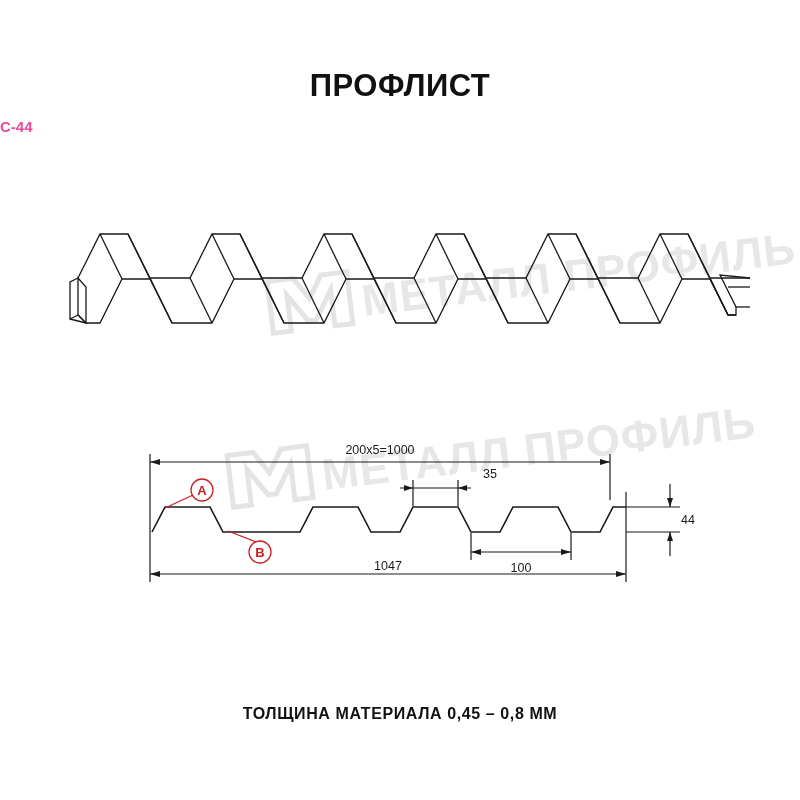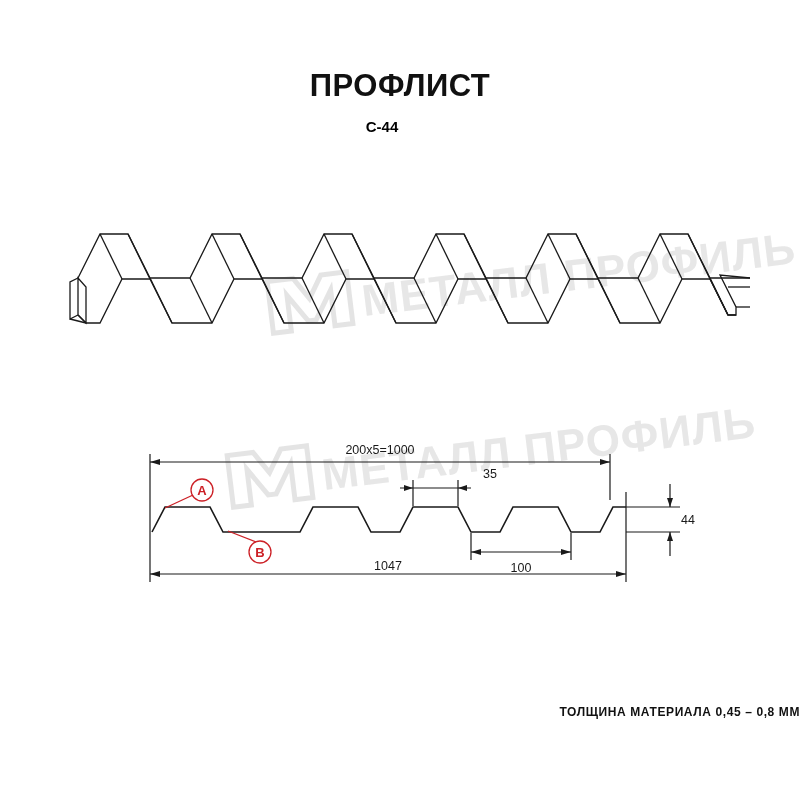--- a/index.html
+++ b/index.html
@@ -28,32 +28,32 @@
     font-size: 31px;
     font-weight: bold;
     letter-spacing: 0.5px;
     color: #111111;
   }
   .subtitle {
     position: absolute;
     top: 118px;
     left: 0;
     width: 764px;
-    text-align: center;
+    text-align: left;
     font-size: 15px;
     font-weight: bold;
-    color: #000000;
+    color: #ec4899;
   }
   .footer {
     position: absolute;
     top: 705px;
     left: 0;
     width: 800px;
-    text-align: right;
-    font-size: 12px;
+    text-align: center;
+    font-size: 16px;
     font-weight: bold;
     letter-spacing: 0.6px;
     color: #111111;
   }
   .iso-wrap {
     position: absolute;
     top: 175px;
     left: 60px;
     width: 690px;
     height: 190px;

